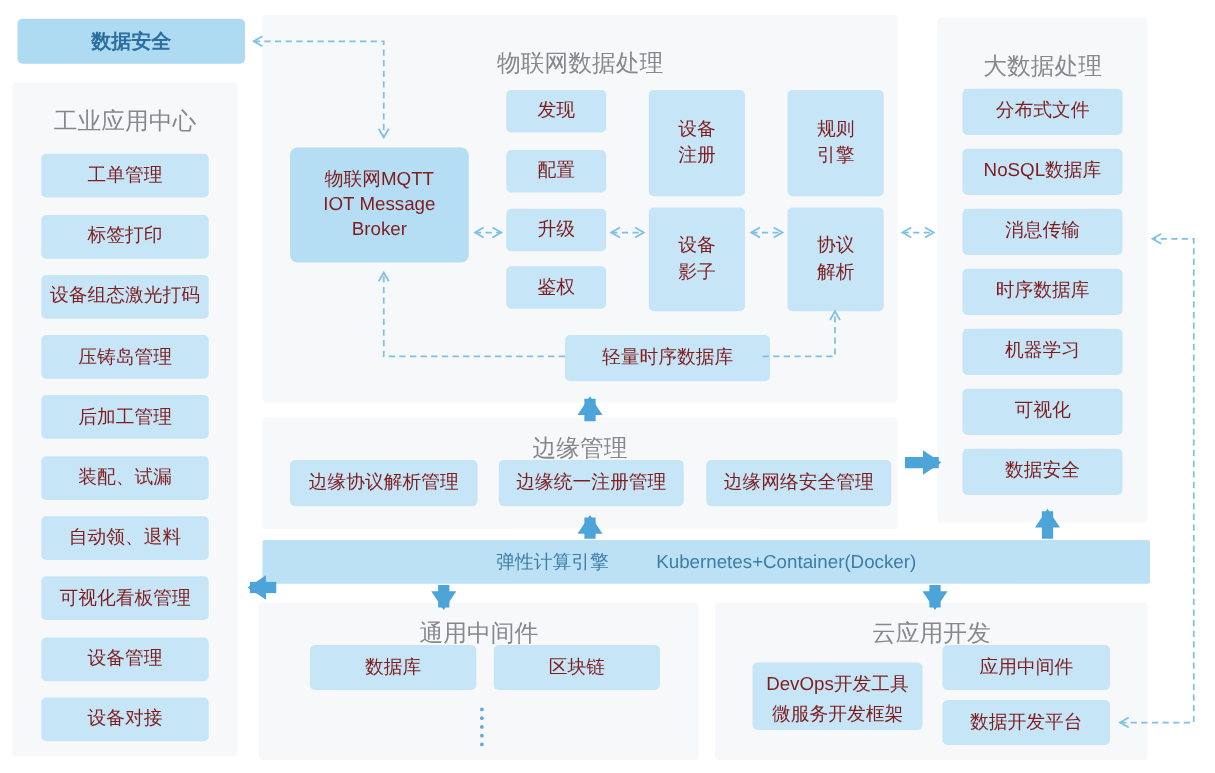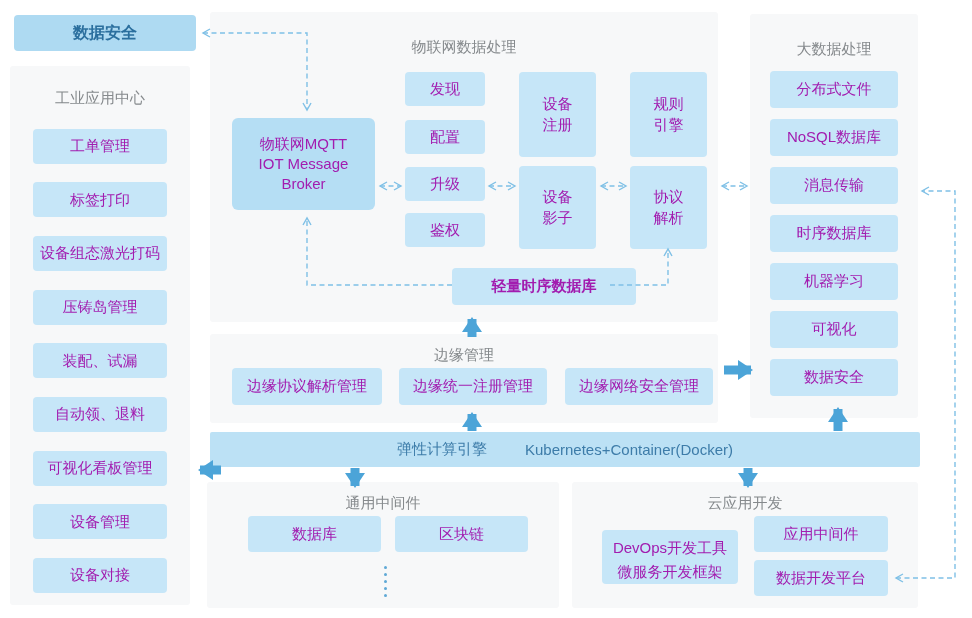--- a/index.html
+++ b/index.html
@@ -1,23 +1,23 @@
 <!DOCTYPE html>
 <html><head>
 <meta charset="utf-8">
 <style>
   html,body{margin:0;padding:0;background:#ffffff;}
   #stage{
     position:relative;width:972px;height:618px;background:#ffffff;
     font-family:"Liberation Sans","DejaVu Sans",sans-serif;overflow:hidden;
   }
   .panel{position:absolute;background:#f7f8f9;border-radius:3px;}
-  .ptitle{position:absolute;left:0;width:100%;text-align:center;color:#85898c;font-size:15px;}
+  .ptitle{position:absolute;left:0;width:100%;text-align:center;color:#85898c;font-size:19px;}
   .box{
-    position:absolute;background:#c6e6f8;border-radius:4px;color:#a21caf;
+    position:absolute;background:#c6e6f8;border-radius:4px;color:#7f1d1d;
     font-size:15px;display:flex;align-items:center;justify-content:center;
     text-align:center;line-height:1.35;
   }
   .accent{background:#b5def4;}
   .col-flow{display:flex;flex-direction:column;align-items:center;}
   
   #industrial{left:10px;top:66px;width:180px;height:539px;padding-top:22px;box-sizing:border-box;justify-content:space-between;}
   #industrial .ptitle{position:static;height:20px;line-height:20px;margin-bottom:14px;}
   #industrial .box{position:static;width:134px;min-height:35px;flex:none;margin-bottom:12px;}
   #svg-overlay{position:absolute;left:0;top:0;pointer-events:none;}
@@ -42,20 +42,21 @@
   <div id="data-access">
     <span>数据安全</span>
   </div>
 
   <div id="industrial" class="panel col-flow">
     <div class="ptitle">工业应用中心</div>
     <div class="box">工单管理</div>
     <div class="box">标签打印</div>
     <div class="box">设备组态激光打码</div>
     <div class="box">压铸岛管理</div>
+    <div class="box">后加工管理</div>
     <div class="box">装配、试漏</div>
     <div class="box">自动领、退料</div>
     <div class="box">可视化看板管理</div>
     <div class="box">设备管理</div>
     <div class="box">设备对接</div>
   </div>
 
   <div class="panel" style="left:210px;top:12px;width:508px;height:310px;">
     <div class="ptitle" style="top:26px;">物联网数据处理</div>
     <div class="box accent" style="left:22px;top:106px;width:143px;height:92px;border-radius:6px;flex-direction:column;">
@@ -76,21 +77,21 @@
       <span>影子</span>
     </div>
     <div class="box" style="left:420px;top:154px;width:77px;height:83px;flex-direction:column;">
       <span>协议</span>
       <span>解析</span>
     </div>
     <div class="box" style="left:420px;top:60px;width:77px;height:85px;flex-direction:column;">
       <span>规则</span>
       <span>引擎</span>
     </div>
-    <div class="box" style="left:242px;top:256px;width:184px;height:37px;font-weight:bold;">轻量时序数据库</div>
+    <div class="box" style="left:242px;top:256px;width:164px;height:37px;">轻量时序数据库</div>
   </div>
 
   <div class="panel" style="left:750px;top:14px;width:168px;height:404px;">
     <div class="ptitle" style="top:26px;">大数据处理</div>
     <div class="box" style="left:20px;top:57px;width:128px;height:37px;">分布式文件</div>
     <div class="box" style="left:20px;top:105px;width:128px;height:37px;">NoSQL数据库</div>
     <div class="box" style="left:20px;top:153px;width:128px;height:37px;">消息传输</div>
     <div class="box" style="left:20px;top:201px;width:128px;height:37px;">时序数据库</div>
     <div class="box" style="left:20px;top:249px;width:128px;height:37px;">机器学习</div>
     <div class="box" style="left:20px;top:297px;width:128px;height:37px;">可视化</div>

